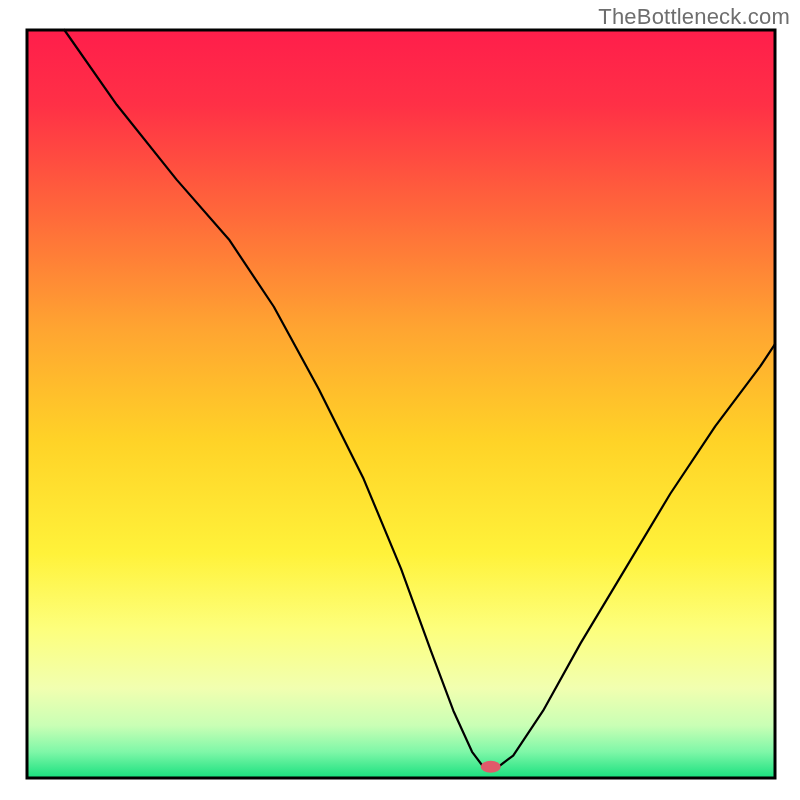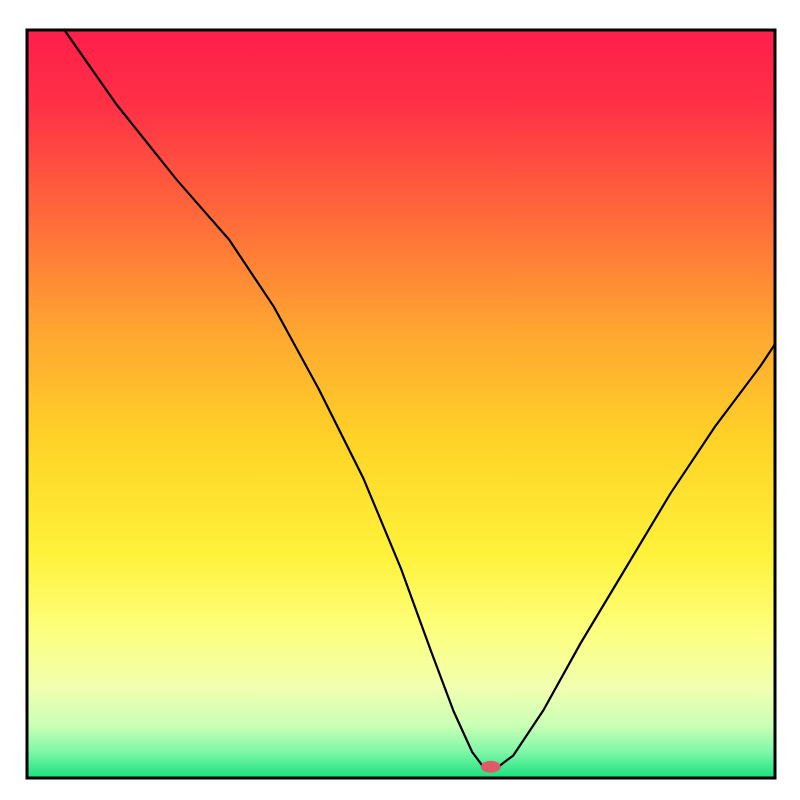--- a/index.html
+++ b/index.html
@@ -29,20 +29,21 @@
   .plot {
     position: absolute;
     left: 0;
     top: 0;
   }
 </style>
 </head>
 <body>
 
 <div class="stage">
+  <div class="watermark">TheBottleneck.com</div>
 
   <svg class="plot" width="800" height="800" viewBox="0 0 800 800">
     <defs>
       <linearGradient id="bg-grad" x1="0" y1="0" x2="0" y2="1">
           <stop offset="0.00%" stop-color="#ff1e4b"></stop>
           <stop offset="10.00%" stop-color="#ff3046"></stop>
           <stop offset="25.00%" stop-color="#ff6a3a"></stop>
           <stop offset="40.00%" stop-color="#ffa531"></stop>
           <stop offset="55.00%" stop-color="#ffd327"></stop>
           <stop offset="70.00%" stop-color="#fff23a"></stop>

